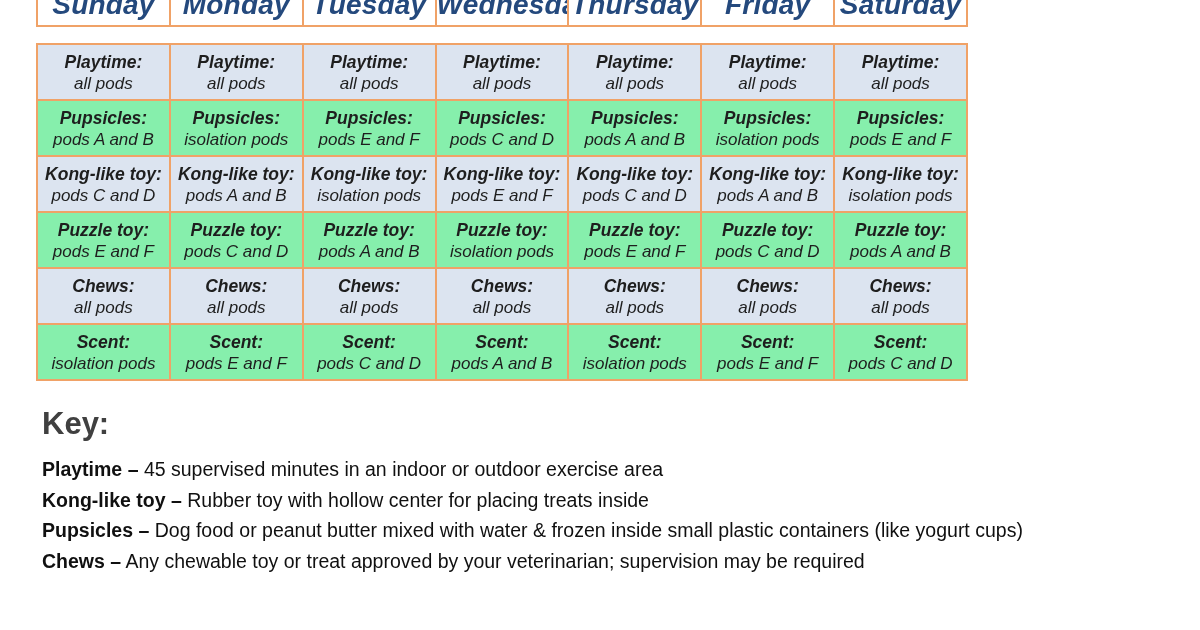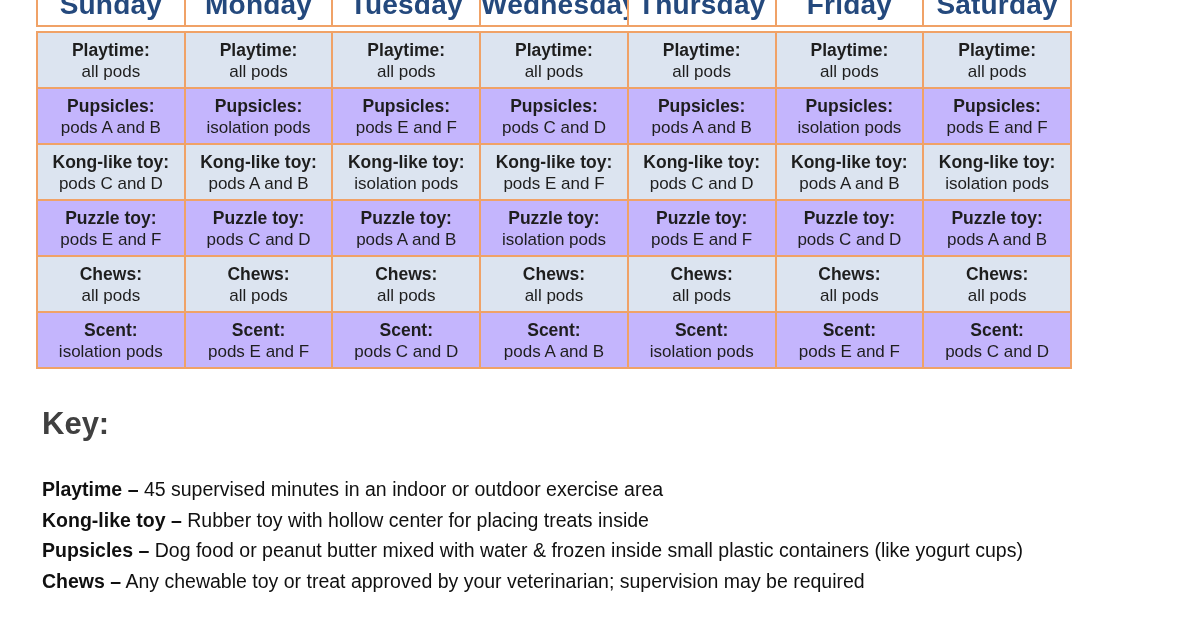--- a/index.html
+++ b/index.html
@@ -11,47 +11,47 @@
     position: relative;
     overflow: hidden;
   }
 
   
   .schedule {
     position: absolute;
     left: 36px; top: 0;
     width: 1140px;
   }
-  table { border-collapse: collapse; table-layout: fixed; width: 1036px; }
+  table { border-collapse: collapse; table-layout: fixed; width: 932px; font-style: italic; }
 
   .hdr td {
     border: 2px solid #F0A267;
     border-top: none;
     background: #ffffff;
     padding: 0;
   }
   .day-clip { height: 25px; overflow: hidden; text-align: center; }
   .day {
     margin-top: -10px;
     font-size: 28px;
     line-height: 30px;
     font-weight: bold;
     color: #24497D;
     letter-spacing: 0.2px;
     white-space: nowrap;
   }
 
-  .bodytbl { margin-top: 4px; }
+  .bodytbl { margin-top: 16px; }
   .bodytbl td {
     border: 2px solid #F0A267;
     height: 56px;
     padding: 2px 4px;
     text-align: center;
     vertical-align: middle;
-    background: #c4b5fd;
+    background: #86efac;
   }
   .bodytbl tr.shaded td { background: #DCE4F0; }
   .cell-label {
     font-weight: bold;
     font-size: 17.5px;
     line-height: 23px;
     color: #1E1E1E;
     white-space: nowrap;
   }
   .cell-value {
@@ -65,21 +65,21 @@
   .key-title {
     position: absolute;
     left: 42px; top: 406px;
     font-size: 31px;
     line-height: 36px;
     font-weight: bold;
     color: #404040;
   }
   .key-lines {
     position: absolute;
-    left: 42px; top: 474px;
+    left: 42px; top: 454px;
     width: 1130px;
   }
   .key-line {
     font-size: 19.5px;
     line-height: 30.6px;
     color: #101010;
     white-space: nowrap;
   }
   .key-term { font-weight: bold; }
 </style>

